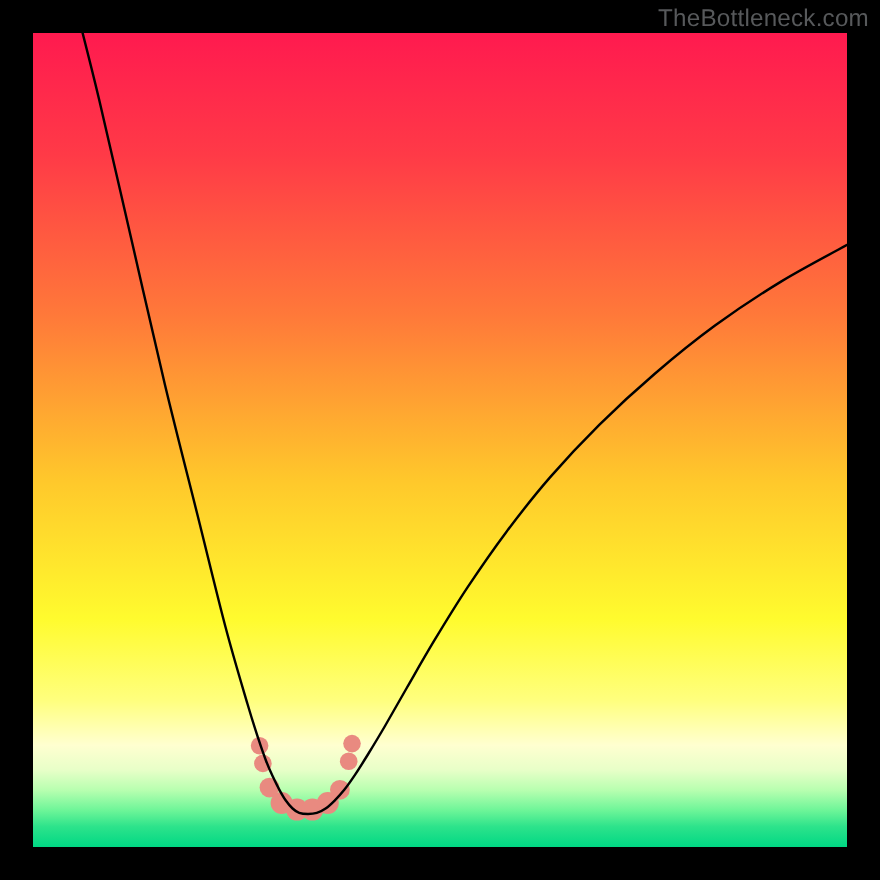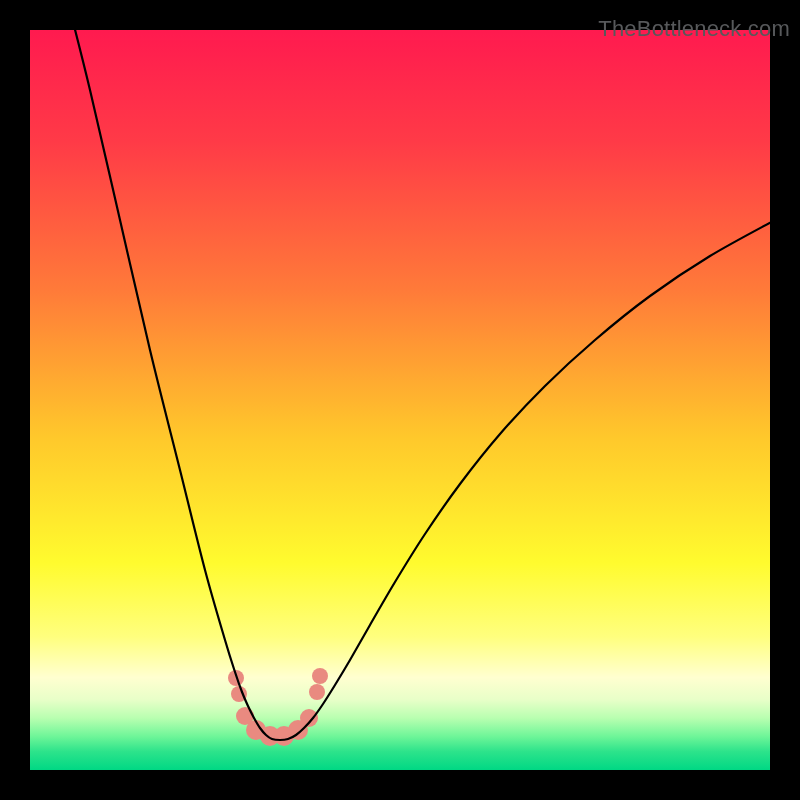--- a/index.html
+++ b/index.html
@@ -21,21 +21,21 @@
   }
   .gradient {
     position: absolute;
     left: 0;
     top: 0;
     width: 100%;
     height: 100%;
   }
   .watermark {
     position: absolute;
-    top: 16px;
+    top: 4px;
     right: 10px;
     font-size: 22px;
     font-weight: 500;
     color: #57595b;
     letter-spacing: 0.2px;
   }
   svg.curves {
     position: absolute;
     left: 0;
     top: 0;

